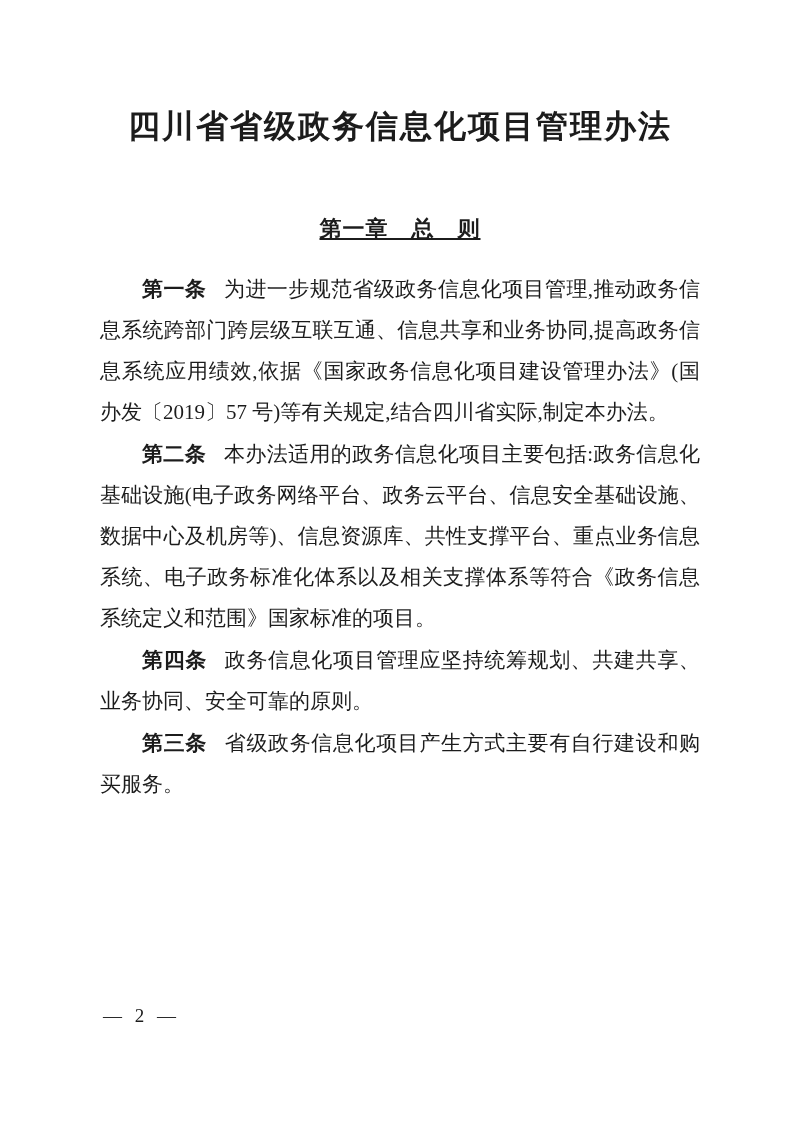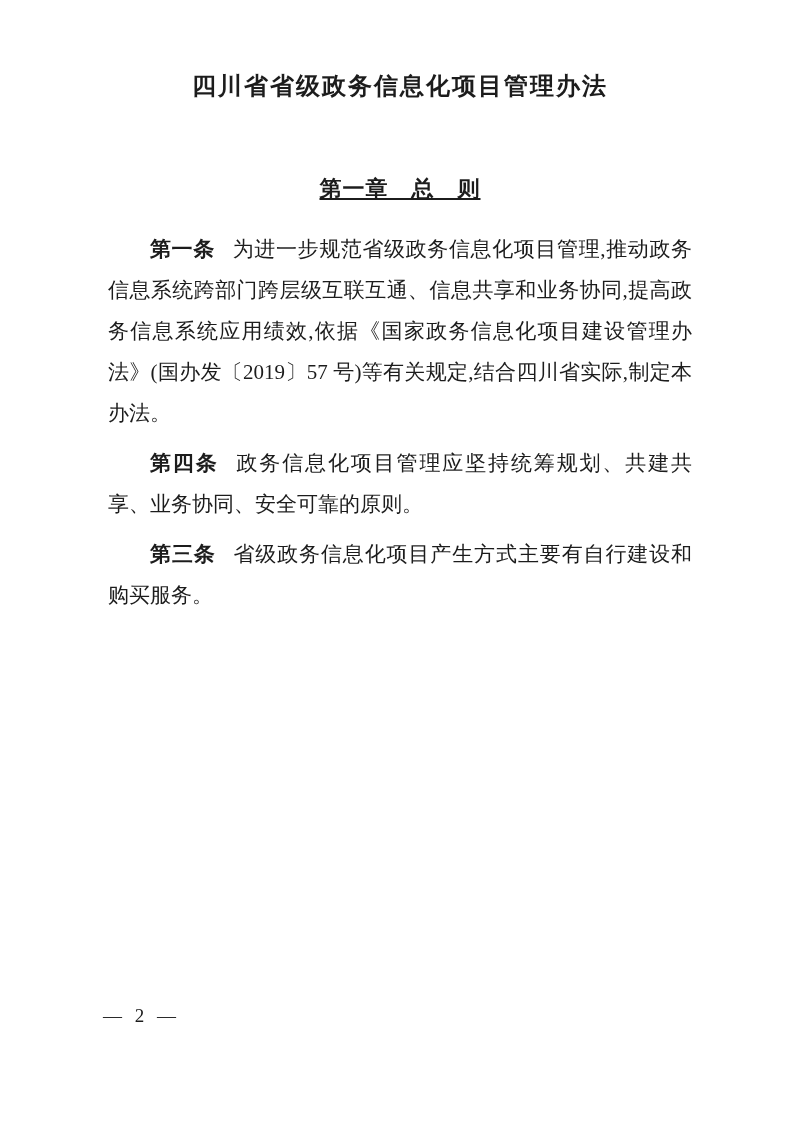--- a/index.html
+++ b/index.html
@@ -11,23 +11,23 @@
     position: relative;
     width: 800px;
     height: 1131px;
     background: #ffffff;
     color: #1c1c1c;
     font-family: "Liberation Serif", serif;
     overflow: hidden;
   }
   .doc-title {
     margin: 0;
-    padding-top: 68px;
+    padding-top: 108px;
     text-align: center;
-    font-size: 24px;
+    font-size: 32px;
     font-weight: 700;
     letter-spacing: 2px;
     line-height: 36px;
   }
   .chapter-heading {
     margin: 72px 0 0 0;
     text-align: center;
     font-size: 22px;
     font-weight: 700;
     letter-spacing: 1px;
@@ -35,21 +35,21 @@
     text-decoration: underline;
   }
   .doc-body {
     width: 600px;
     margin: 26px auto 0 auto;
     font-size: 21px;
     line-height: 41px;
     text-align: justify;
   }
   .para {
-    margin: 8px;
+    margin: 0;
     text-indent: 2em;
   }
   .para-label {
     font-weight: 700;
     font-family: "Liberation Sans", sans-serif;
     margin-right: 0.85em;
   }
   .para-label:empty {
     margin-right: 0;
   }
@@ -70,20 +70,23 @@
   <h1 class="doc-title">四川省省级政务信息化项目管理办法</h1>
 
   <h2 class="chapter-heading">第一章　总　则</h2>
 
   <div class="doc-body">
 
     <p class="para">
       <span class="para-label">第一条</span><span>为进一步规范省级政务信息化项目管理,推动政务信息系统跨部门跨层级互联互通、信息共享和业务协同,提高政务信息系统应用绩效,依据《国家政务信息化项目建设管理办法》(国办发〔2019〕57 号)等有关规定,结合四川省实际,制定本办法。</span>
     </p>
 
+    <p class="para">
+      <span class="para-label">第二条</span><span>本办法适用的政务信息化项目主要包括:政务信息化基础设施(电子政务网络平台、政务云平台、信息安全基础设施、数据中心及机房等)、信息资源库、共性支撑平台、重点业务信息系统、电子政务标准化体系以及相关支撑体系等符合《政务信息系统定义和范围》国家标准的项目。</span>
+    </p>
 
     <p class="para">
       <span class="para-label">第四条</span><span>政务信息化项目管理应坚持统筹规划、共建共享、业务协同、安全可靠的原则。</span>
     </p>
 
     <p class="para">
       <span class="para-label">第三条</span><span>省级政务信息化项目产生方式主要有自行建设和购买服务。</span>
     </p>
 
 

